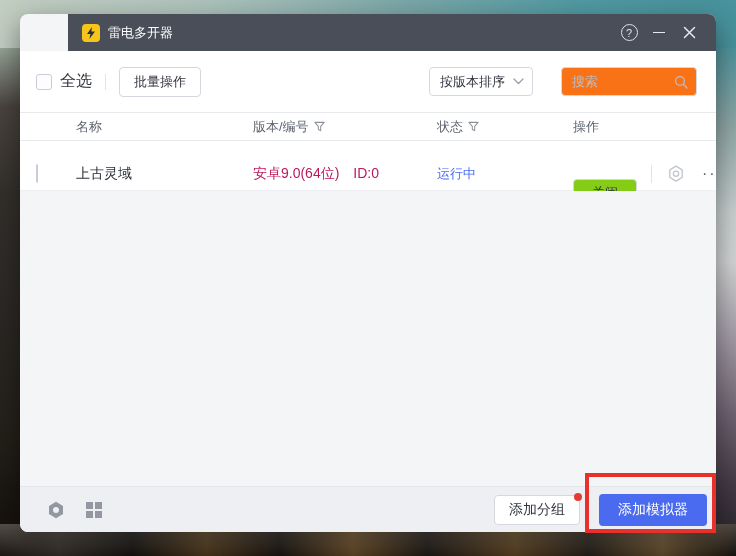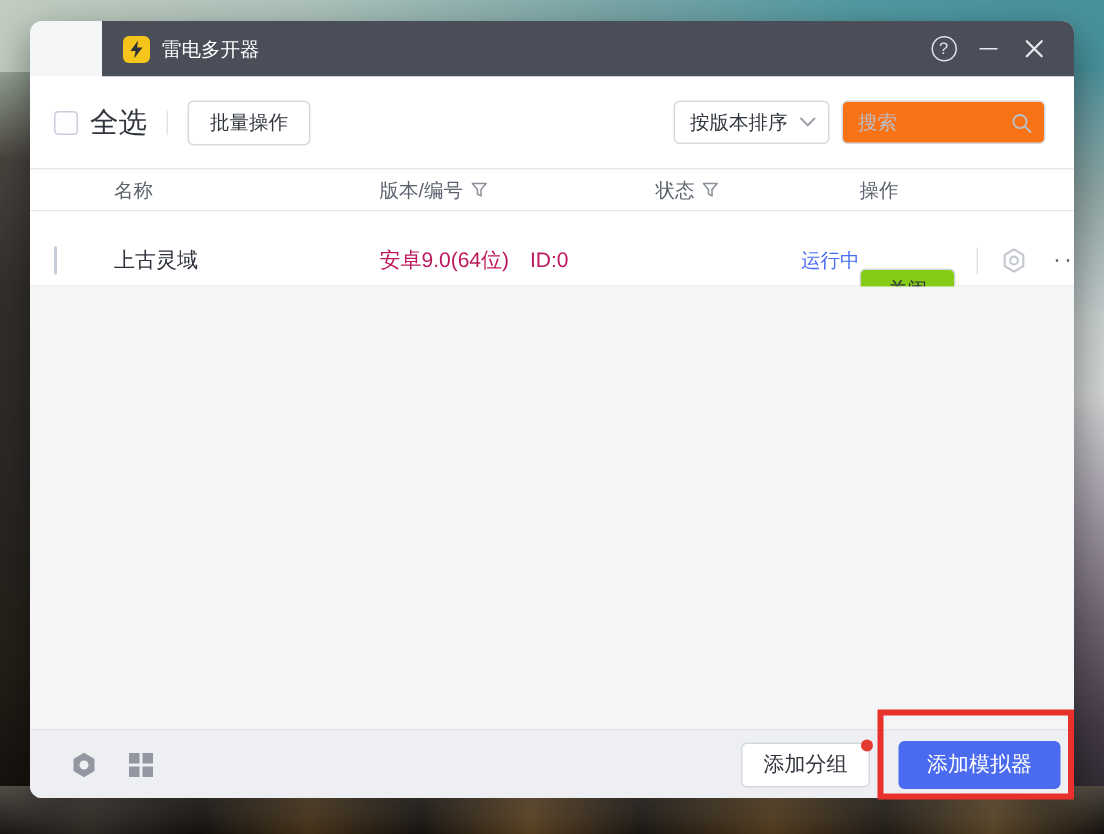--- a/index.html
+++ b/index.html
@@ -36,45 +36,45 @@
     color:#e7e9ee; cursor:default; }
   .help-circle { width:17px; height:17px; border:1.4px solid #dfe2e8; border-radius:50%;
     display:flex; align-items:center; justify-content:center; font-size:11px; color:#dfe2e8; }
   .min-line { display:block; width:12px; height:0; border-top:1.6px solid #e7e9ee; }
 
   
   .toolbar { height:61px; background:#ffffff; display:flex; align-items:center;
     padding:0 19px 0 16px; flex:0 0 auto; }
   .checkbox { width:16px; height:16px; border:1px solid #c7cdda; border-radius:3px;
     background:#fdfdff; flex:0 0 auto; }
-  .lbl { font-size:19px; color:#31353e; margin-left:8px; }
+  .lbl { font-size:16px; color:#31353e; margin-left:8px; }
   .vdiv { width:1px; height:16px; background:#e2e4e9; margin:0 13px; }
   .btn { font-size:13px; color:#31353e; background:#ffffff; border:1px solid #d5d8df;
     border-radius:4px; padding:0 14px; height:30px; font-family:inherit; }
   .toolbar-spacer { flex:1; }
   .dropdown { width:104px; height:29px; border:1px solid #d5d8df; border-radius:4px;
-    display:flex; align-items:center; padding:0 8px 0 10px; margin-right:8px; background:#fff; }
+    display:flex; align-items:center; padding:0 8px 0 10px; margin-right:28px; background:#fff; }
   .dropdown-value { font-size:13px; color:#31353e; flex:1; }
   .searchbox { width:136px; height:29px; border:1px solid #d5d8df; border-radius:4px;
     display:flex; align-items:center; padding:0 8px 0 10px; background:#f97316; }
   .searchbox input { border:none; outline:none; flex:1; width:60px; font-size:13px;
     font-family:inherit; color:#31353e; background:transparent; }
   .searchbox input::placeholder { color:#b9bec8; }
 
   
   .grid-row { display:grid; grid-template-columns:40px 177px 184px 136px 1fr;
     align-items:center; padding:0 16px; }
   .thead { height:29px; background:#ffffff; border-top:1px solid #e7e9ed;
     border-bottom:1px solid #e7e9ed; flex:0 0 auto;text-align:right; }
   .th { font-size:13px; color:#5d636e; display:flex; align-items:center; gap:5px; }
   .trow { height:50px; background:#ffffff; border-bottom:1px solid #eeeff2; flex:0 0 auto; }
   .cell-name { font-size:14px; color:#2b3038; }
   .cell-version { font-size:14px; color:#be185d; }
   .cell-version .vid { margin-left:14px; }
-  .cell-status { font-size:13px; color:#4a6cf2;text-align:right; }
+  .cell-status { font-size:13px; color:#4a6cf2; }
   .cell-ops { display:flex; align-items:center; }
   .close-btn { width:64px; height:28px; font-size:13px; color:#31353e; background:#84cc16;
     border:1px solid #d5d8df; border-radius:4px; font-family:inherit;margin-top:38px; }
   .ops-div { width:1px; height:18px; background:#e2e4e9; margin:0 14px; }
   .more-dots { font-size:16px; color:#5d636e; letter-spacing:2px; margin-left:16px; line-height:10px; }
 
   .empty-area { flex:1; background:#f4f5f7; }
 
   
   .footer { height:46px; background:#edeff2; border-top:1px solid #e3e5e9;

